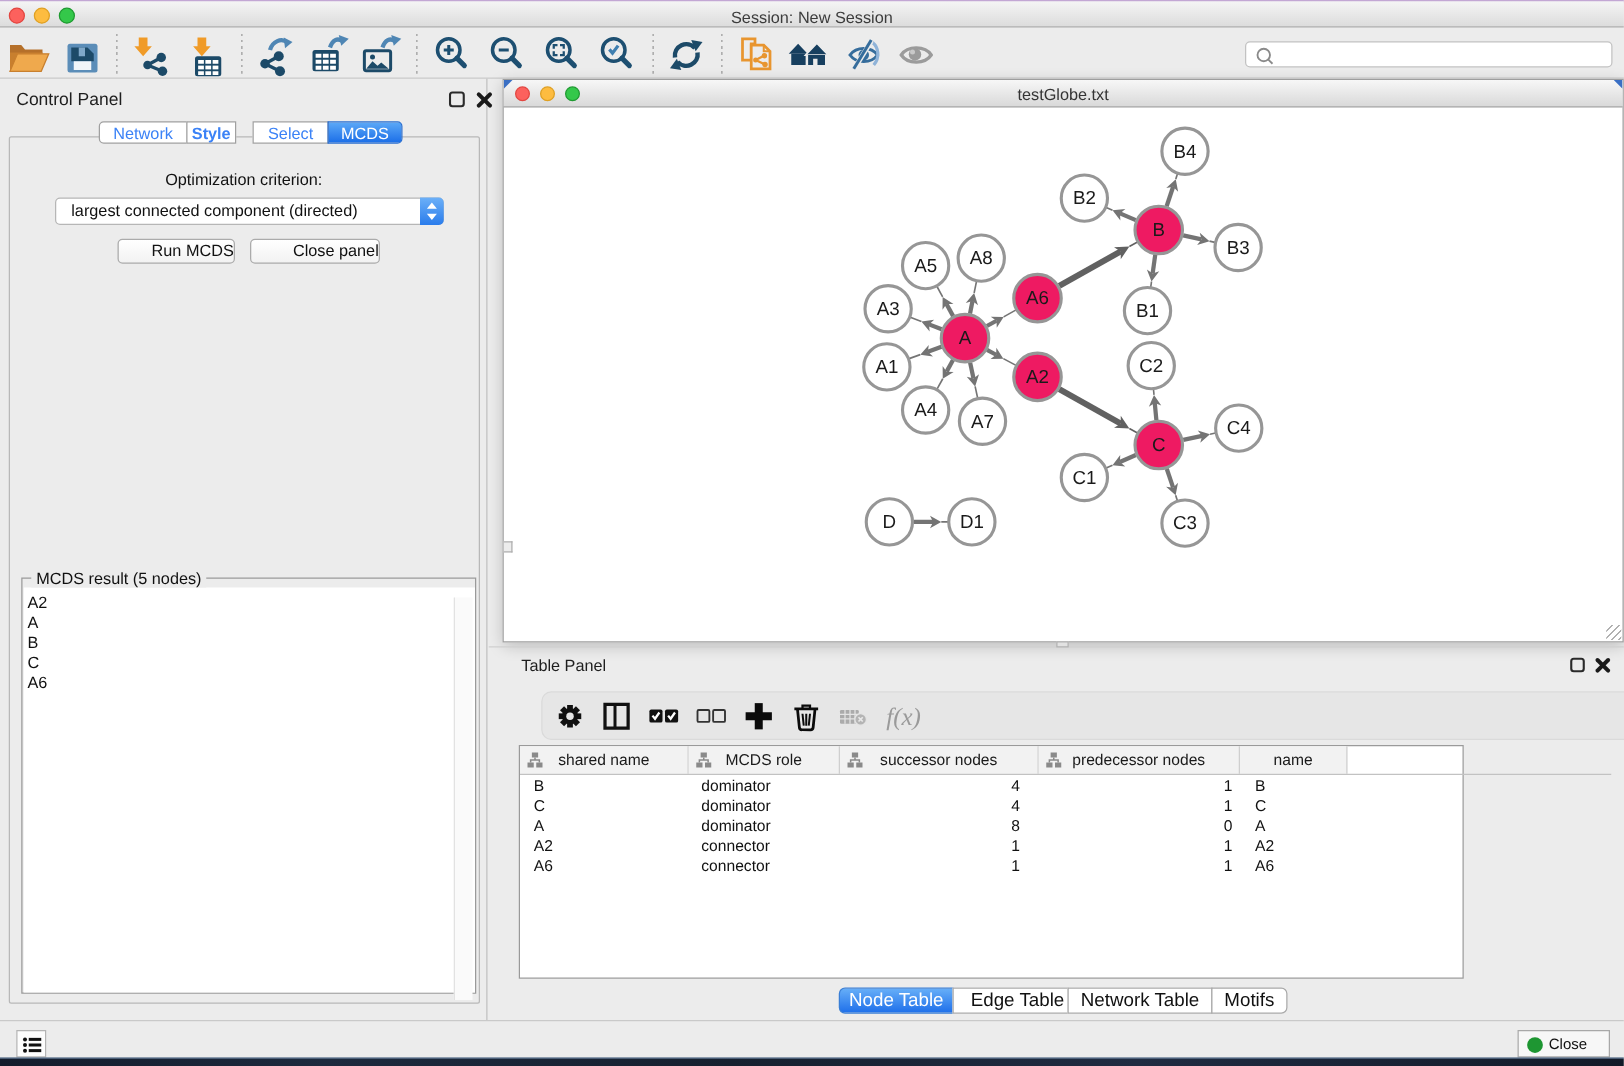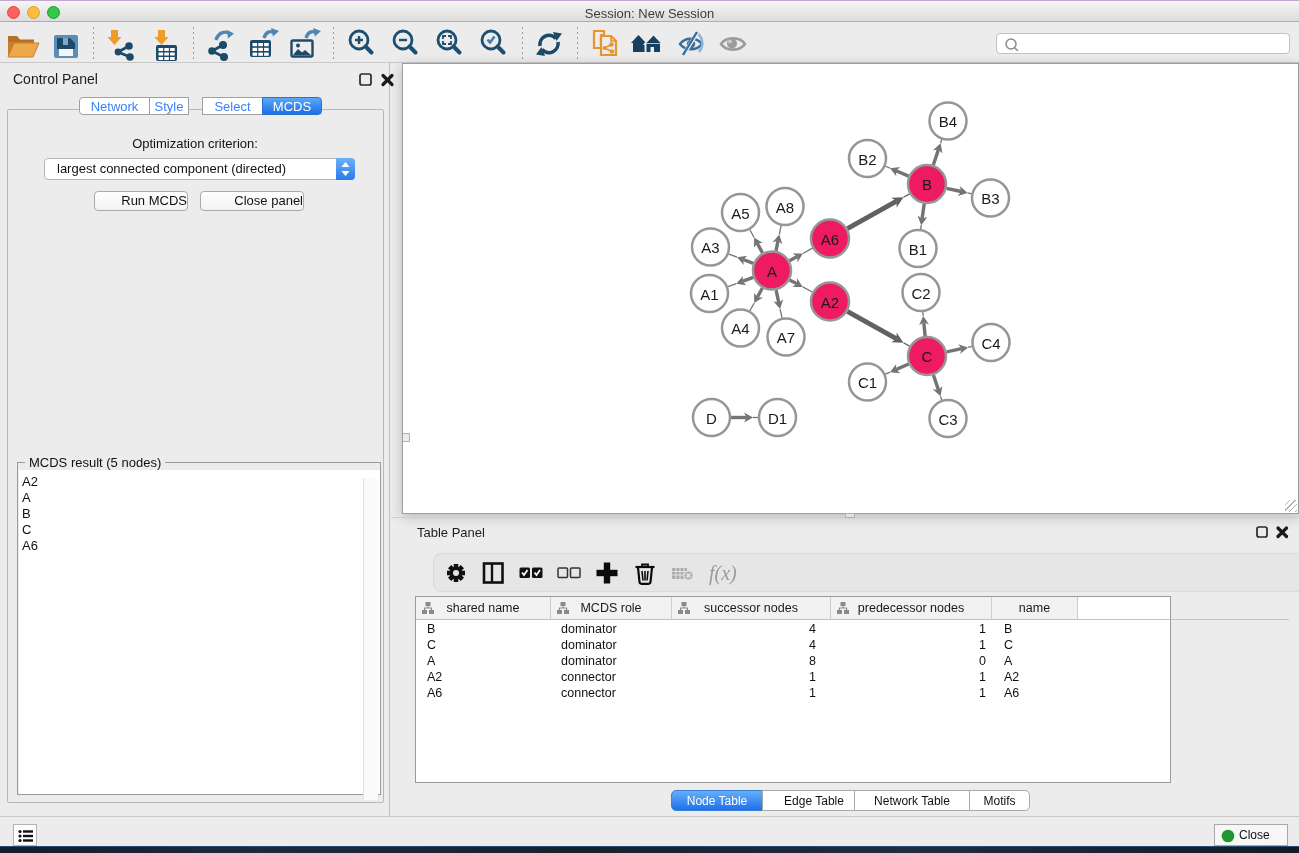--- a/index.html
+++ b/index.html
@@ -48,21 +48,21 @@
 #tptitle{left:417px;top:525px;font-size:13px;color:#1e1e1e;}
 #tptoolbar{left:412px;top:553px;width:880px;height:39px;background:#e6e6e6;
  border:1px solid #dadada;border-radius:8px;margin-left:21px;}
 #tablebox{left:415px;top:596px;width:756px;height:187px;background:#fff;border:1px solid #9a9a9a;}
 .th{position:absolute;top:0;height:22px;background:#f2f2f2;border-right:1px solid #cfcfcf;
  font-size:12.5px;color:#1a1a1a;text-align:center;line-height:22px;}
 .thead-bottom{position:absolute;left:0;top:22px;width:873px;height:1px;background:#c2c2c2;}
 .td{position:absolute;font-size:12.5px;color:#111;height:16px;line-height:16px;}
 
 .btab{position:absolute;top:790px;height:21px;border:1px solid #a9a9a9;background:#fff;
- font-size:12px;color:#111;text-align:center;line-height:20px;}
+ font-size:15px;color:#111;text-align:center;line-height:20px;}
 
 #statusbar{left:0;top:816px;width:1299px;height:31px;background:#ececec;border-top:1px solid #c9c9c9;}
 #listbtn{position:absolute;left:13px;top:7px;width:24px;height:22px;background:#fdfdfd;border:1px solid #b4b4b4;}
 #membtn{position:absolute;left:1214px;top:7px;width:74px;height:22px;background:#f7f7f7;
  border:1px solid #a8a8a8;font-size:12px;color:#111;line-height:20px;}
 #wallbottom{left:0;top:847px;width:1299px;height:6px;
  background:linear-gradient(90deg,#131c2c,#1d2a3e 20%,#16202f 45%,#202c42 70%,#121a28);}
 #wallline{left:0;top:846px;width:1299px;height:1px;background:#2c4a6e;}
 </style>
 </head>
@@ -229,21 +229,21 @@
   <div class="abs" id="cptitle">Control Panel</div>
   <svg width="40" height="16" style="position:absolute;left:359px;top:72px">
     <rect x="1" y="2" width="11" height="11" rx="2" fill="none" stroke="#2a2a2a" stroke-width="1.7"></rect>
     <g stroke="#1a1a1a" stroke-width="3.2" stroke-linecap="round">
       <line x1="24" y1="3.5" x2="33" y2="12.5"></line>
       <line x1="33" y1="3.5" x2="24" y2="12.5"></line>
     </g>
   </svg>
   <div class="abs" id="cpbox"></div>
   <div class="tab" style="left:79px;width:71px;border-radius:4px 0 0 4px;">Network</div>
-  <div class="tab" style="left:149px;width:40px;">Style</div>
+  <div class="tab" style="left:149px;width:40px;font-weight:bold;">Style</div>
   <div class="tab" style="left:202px;width:61px;">Select</div>
   <div class="tab" style="left:262px;width:60px;border-radius:0 4px 4px 0;background:linear-gradient(#5ba8f7,#1c6fe8);border-color:#2a6fd0;color:#fff;">MCDS</div>
   <div class="abs" id="optlabel">Optimization criterion:</div>
   <div class="abs" id="dropdown">largest connected component (directed)
     <div id="dropbtn">
       <svg width="19" height="22">
         <path d="M9.5,4 l4,5 h-8 z" fill="#fff"></path>
         <path d="M9.5,18 l4,-5 h-8 z" fill="#fff"></path>
       </svg>
     </div>
@@ -251,20 +251,30 @@
   <div class="btn" style="left:94px;width:94px;">Run MCDS</div>
   <div class="btn" style="left:200px;width:104px;">Close panel</div>
   <div class="abs" id="mcdsgroup">
     <div id="mcdswhite">
       <div id="mcdslist">A2<br>A<br>B<br>C<br>A6</div>
       <div id="mcdsscroll"></div>
     </div>
     <div id="mcdstitle">MCDS result (5 nodes)</div>
   </div>
 <div class="abs" id="netwin">
+  <div id="nettitle">
+    <div class="ntl" style="left:9px;background:#fc615d;border:1px solid #e24640;"></div>
+    <div class="ntl" style="left:29px;background:#fdbc40;border:1px solid #dfa023;"></div>
+    <div class="ntl" style="left:49px;background:#34c84a;border:1px solid #1f9a31;"></div>
+    <div class="abs" id="nettext">testGlobe.txt</div>
+    <svg width="895" height="8" style="position:absolute;left:0;top:0">
+      <path d="M0,0 h7 l-7,7 z" fill="#3a6fc4"></path>
+      <path d="M895,0 h-7 l7,7 z" fill="#3a6fc4"></path>
+    </svg>
+  </div>
   <svg width="895" height="427" style="position:absolute;left:0;top:23px" font-family="Liberation Sans, sans-serif">
 <line x1="333.2" y1="196.7" x2="324.3" y2="199.9" stroke="#747474" stroke-width="1.3"></line>
 <line x1="350.2" y1="190.4" x2="339.3" y2="194.4" stroke="#747474" stroke-width="3.4"></line>
 <polygon points="333.2,196.7 340.0,188.9 339.3,194.4 343.4,198.2" fill="#747474"></polygon>
 <line x1="334.1" y1="170.2" x2="325.2" y2="166.8" stroke="#747474" stroke-width="1.3"></line>
 <line x1="350.3" y1="176.4" x2="340.2" y2="172.5" stroke="#747474" stroke-width="3.4"></line>
 <polygon points="334.1,170.2 344.3,168.7 340.2,172.5 340.7,178.1" fill="#747474"></polygon>
 <line x1="351.2" y1="216.0" x2="346.6" y2="224.3" stroke="#747474" stroke-width="1.3"></line>
 <line x1="359.4" y1="201.0" x2="354.3" y2="210.3" stroke="#747474" stroke-width="3.4"></line>
 <polygon points="351.2,216.0 351.1,205.7 354.3,210.3 359.9,210.5" fill="#747474"></polygon>

